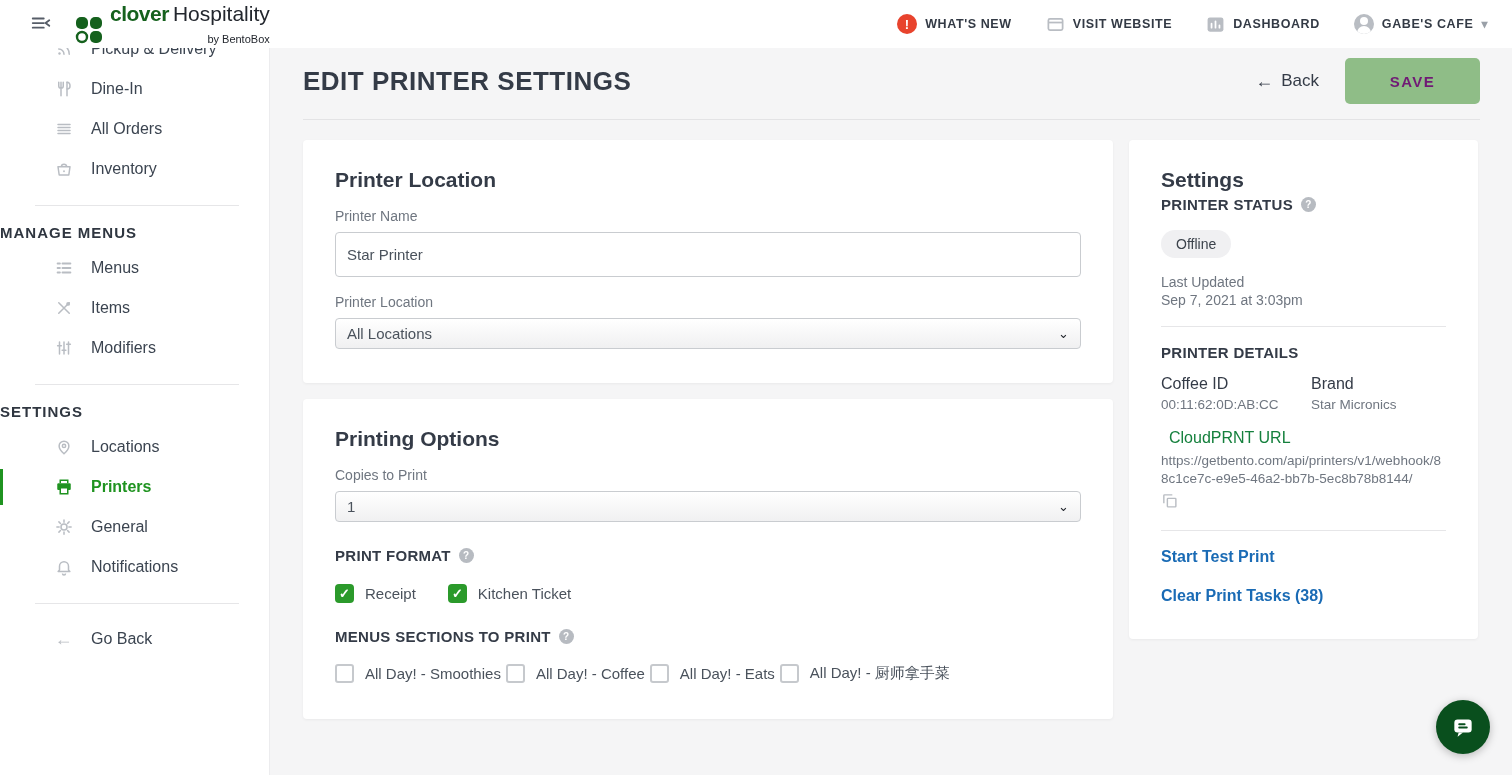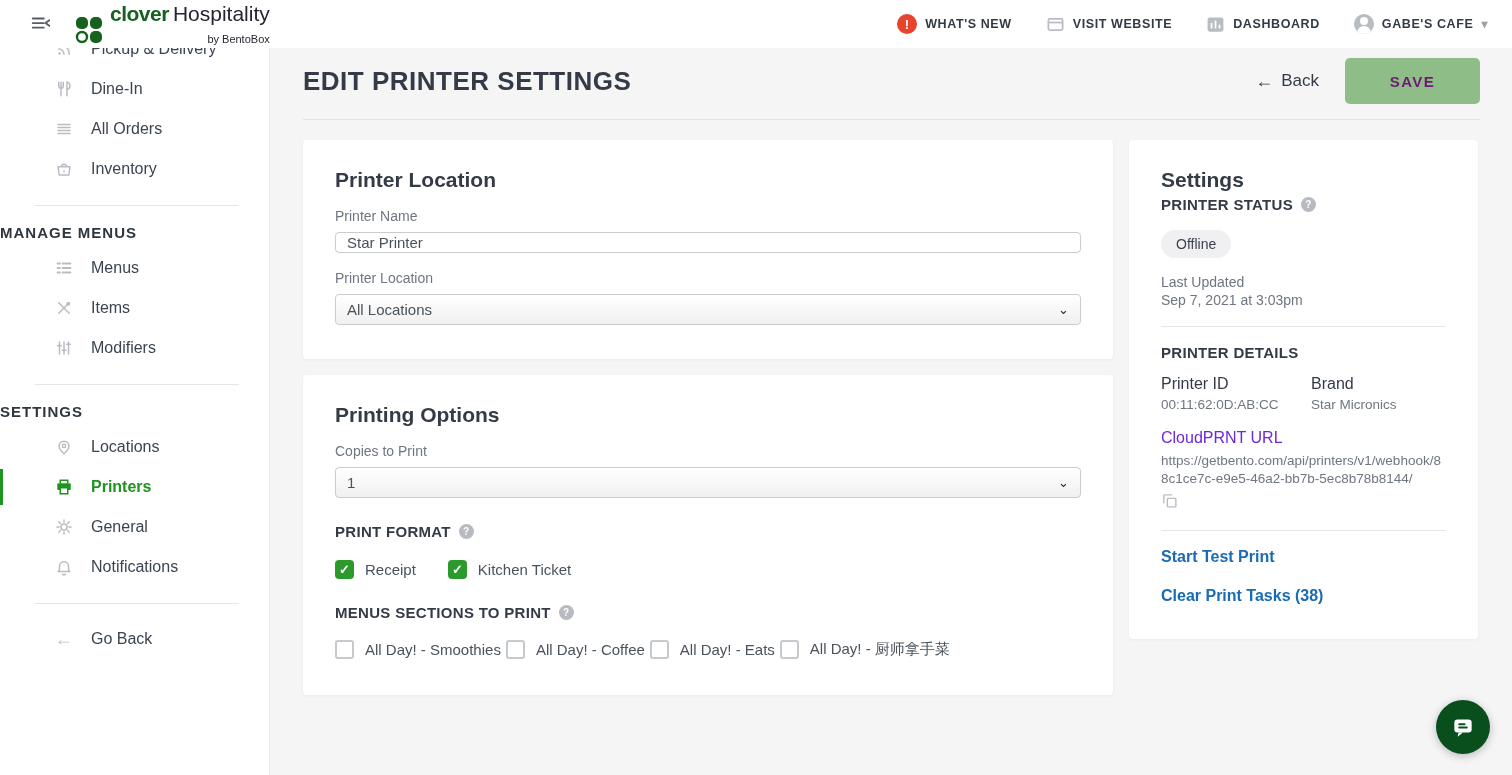--- a/index.html
+++ b/index.html
@@ -65,21 +65,21 @@
     border-radius:5px; color:#701a75; font-size:15px; font-weight:bold;
     letter-spacing:1.5px; font-family:inherit; cursor:pointer; }
   .header-divider { border:none; border-top:1px solid #e3e3e5; margin-top:15px; }
   .content { display:flex; gap:16px; margin-top:20px; align-items:flex-start; }
   .col-left { width:810px; display:flex; flex-direction:column; gap:16px; }
   .col-right { width:349px; }
   .card { background:#fff; border-radius:4px; box-shadow:0 1px 3px rgba(0,0,0,0.05);
     padding:28px 32px 34px; }
   .card-title { font-size:21px; font-weight:bold; color:#343b47; margin-bottom:16px; }
   .field-label { font-size:14px; color:#6f7680; margin-bottom:8px; }
-  .text-input { width:100%; height:21px; border:1px solid #c9ccd0; border-radius:4px;
+  .text-input { width:100%; height:45px; border:1px solid #c9ccd0; border-radius:4px;
     padding:0 11px; font-size:15px; color:#4a525c; font-family:inherit; background:#fff; }
   .select-box { width:100%; height:31px; border:1px solid #c9ccd0; border-radius:4px;
     padding:0 11px; font-size:15px; color:#4a525c; display:flex; align-items:center;
     background:linear-gradient(#ffffff,#f0f0f1); cursor:pointer; position:relative; }
   .select-chev { position:absolute; right:11px; font-size:13px; color:#23272e; }
   .field + .field { margin-top:17px; }
   .sub-heading { display:flex; align-items:center; gap:8px; font-size:15px;
     font-weight:bold; letter-spacing:0.3px; color:#343b47; margin-top:25px; }
   .help-icon { width:15px; height:15px; border-radius:50%; background:#b7bbc1;
     color:#fff; font-size:10px; font-weight:bold; display:flex; align-items:center;
@@ -99,21 +99,21 @@
   .panel-sub { display:flex; align-items:center; gap:8px; font-size:15px;
     font-weight:bold; letter-spacing:0.3px; color:#343b47; }
   .status-pill { display:inline-block; margin-top:17px; padding:6px 15px;
     background:#f0f0f2; border-radius:15px; font-size:14px; color:#3c434c; }
   .muted { font-size:14px; color:#6f7680; line-height:1.25; }
   .last-updated { margin-top:16px; }
   .panel-divider { border:none; border-top:1px solid #e6e6e8; margin:17px 0; }
   .details-grid { display:grid; grid-template-columns:150px auto; margin-top:14px; }
   .detail-label { font-size:16px; color:#343b47; margin-bottom:4px; }
   .detail-value { font-size:13.5px; color:#6f7680; }
-  .cloud-label { font-size:16px; color:#6d28d9; margin-top:17px; margin-bottom:5px; }
+  .cloud-label { font-size:16px; color:#15803d; margin-top:17px; margin-bottom:5px;margin-left:8px; }
   .cloud-url { font-size:13.5px; color:#6f7680; line-height:1.3; word-break:break-all; }
   .copy-btn { margin-top:5px; color:#b9bdc3; cursor:pointer; display:inline-flex; }
   .panel-link { display:block; font-size:16px; font-weight:bold; color:#1a6bb5;
     text-decoration:none; cursor:pointer; }
   .panel-link + .panel-link { margin-top:21px; }
 
   
   .chat-fab { position:fixed; right:22px; bottom:21px; width:54px; height:54px;
     border-radius:50%; background:#094f1d; display:flex; align-items:center;
     justify-content:center; cursor:pointer; box-shadow:0 2px 8px rgba(0,0,0,0.25); }
@@ -391,21 +391,21 @@
             <div>Last Updated</div>
             <div>Sep 7, 2021 at 3:03pm</div>
           </div>
           <hr class="panel-divider">
 
           <div class="panel-sub">
             <span>PRINTER DETAILS</span>
           </div>
           <div class="details-grid">
             <div>
-              <div class="detail-label">Printer ID</div>
+              <div class="detail-label">Coffee ID</div>
               <div class="detail-value">00:11:62:0D:AB:CC</div>
             </div>
             <div>
               <div class="detail-label">Brand</div>
               <div class="detail-value">Star Micronics</div>
             </div>
           </div>
           <div class="cloud-label">CloudPRNT URL</div>
           <div class="cloud-url">https://getbento.com/api/printers/v1/webhook/88c1ce7c-e9e5-46a2-bb7b-5ec8b78b8144/</div>
           <span class="copy-btn">

